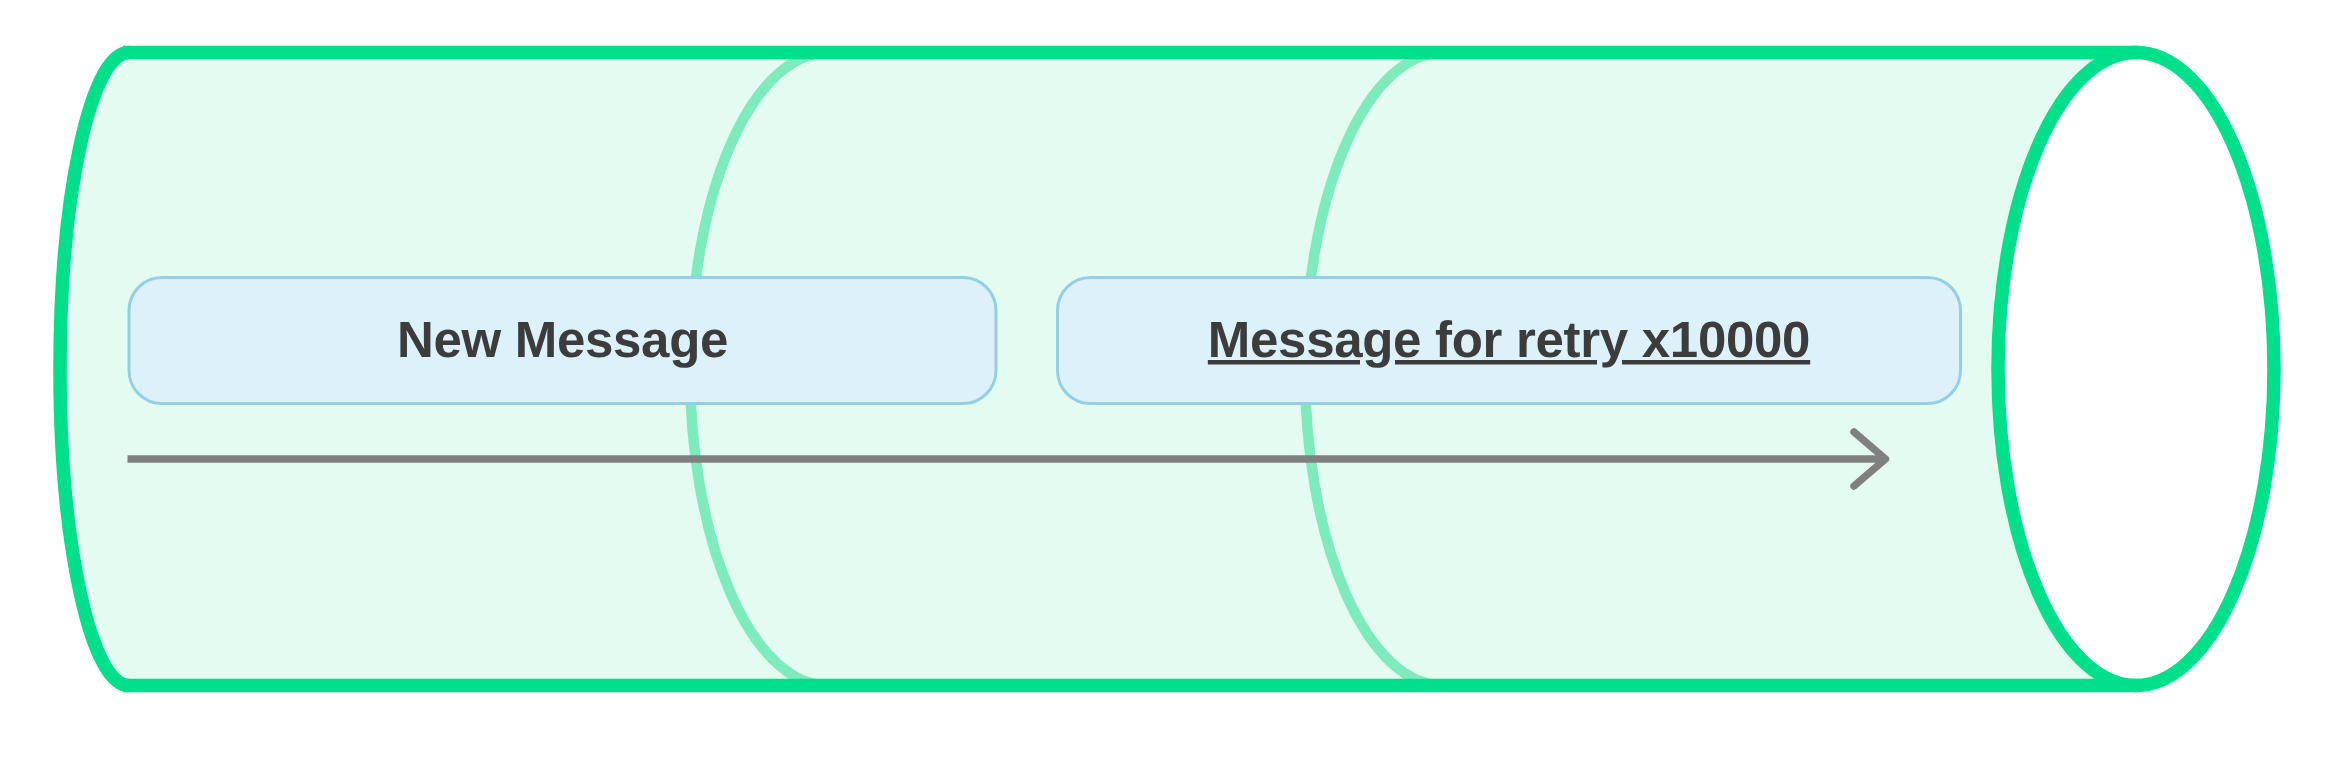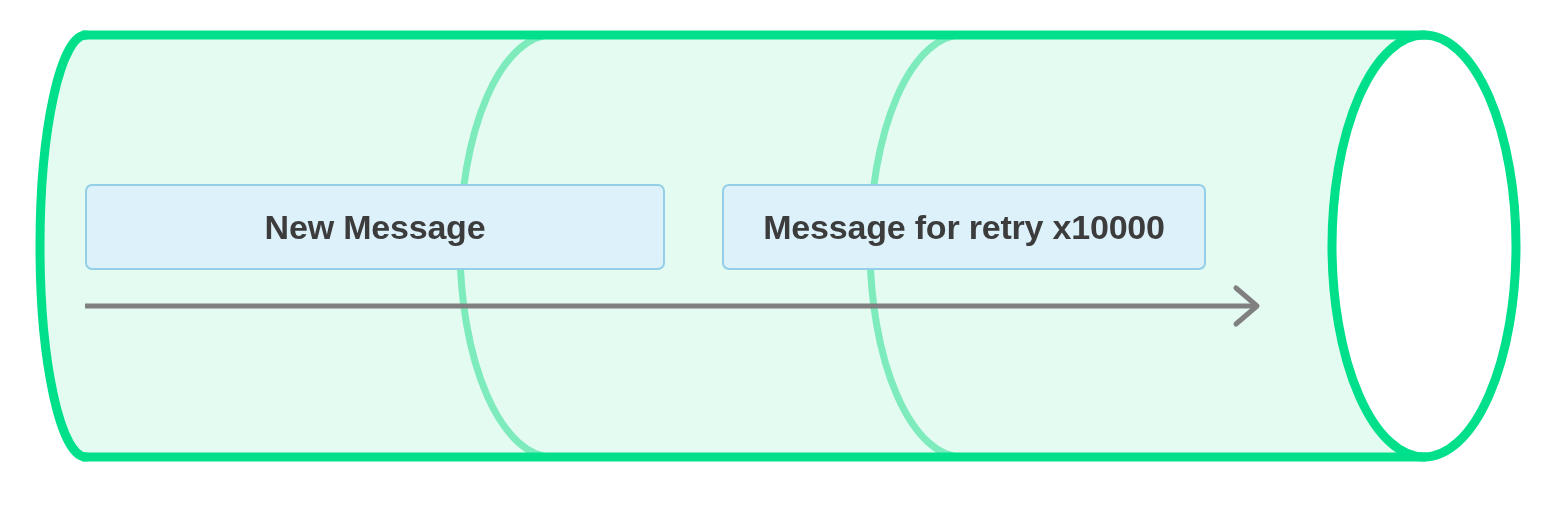--- a/index.html
+++ b/index.html
@@ -23,42 +23,43 @@
     top: 0;
     width: 1560px;
     height: 511px;
     display: block;
   }
   .msg-box {
     position: absolute;
     box-sizing: border-box;
     background: #ddf1fb;
     border: 2px solid #93cfe7;
-    border-radius: 7px;
+    border-radius: 23px;
     display: flex;
     align-items: center;
     justify-content: center;
     color: #3c3c3c;
     font-family: "Liberation Sans", sans-serif;
     font-weight: bold;
     font-size: 34px;
     letter-spacing: -0.2px;
     white-space: nowrap;
   }
   #msg-box-1 {
     left: 85px;
     top: 184px;
     width: 580px;
     height: 86px;
   }
   #msg-box-2 {
-    left: 722px;
+    left: 704px;
     top: 184px;
-    width: 484px;
+    width: 604px;
     height: 86px;
+    text-decoration: underline;
   }
   .msg-label {
     display: block;
   }
 </style>
 </head>
 <body>
 
 <div id="stage">
 

